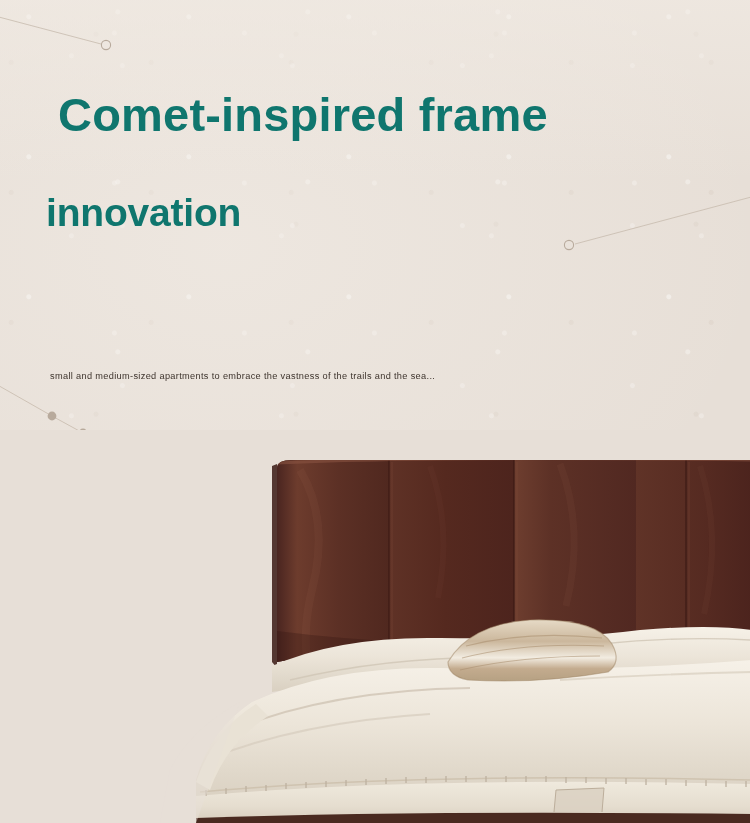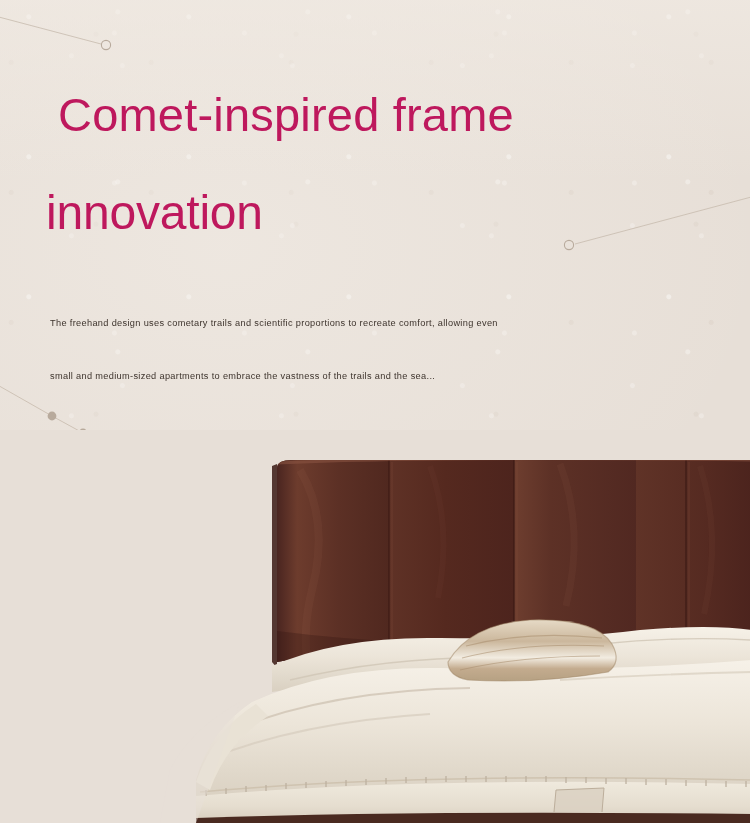--- a/index.html
+++ b/index.html
@@ -40,32 +40,32 @@
     pointer-events:none;
   }
 
   
   .deco { position:absolute; inset:0; pointer-events:none; }
 
   
   .headline {
     position:absolute;
     left:0; right:0;
-    color:#be185d;
-    font-weight:400;
+    color:#0f766e;
+    font-weight:700;
     letter-spacing:.2px;
     white-space:nowrap;
   }
   #headline-l1 {
     top:88px; left:58px;
     font-size:47px; line-height:54px;
   }
   #headline-l2 {
     top:186px; left:46px;
-    font-size:48px; line-height:54px;
+    font-size:39px; line-height:54px;
     letter-spacing:-.2px;
   }
   .body-line {
     position:absolute;
     left:50px;
     color:#3d332c;
     font-size:9.2px;
     line-height:14px;
     letter-spacing:.34px;
     white-space:nowrap;
@@ -114,21 +114,20 @@
       <circle cx="139" cy="500" r="4.6"></circle>
       <circle cx="27" cy="631" r="4.4"></circle>
       <circle cx="155" cy="625" r="2.0"></circle>
     </g>
   </svg>
 
   <div class="headline" id="headline-l1">Comet-inspired frame</div>
 
   <div class="headline" id="headline-l2">innovation</div>
 
-  <div class="body-line" id="body-l1">The freehand design uses cometary trails and scientific proportions to recreate comfort, allowing even</div>
 
   <div class="body-line" id="body-l2">small and medium-sized apartments to embrace the vastness of the trails and the sea...</div>
 
   <div class="photo">
     <svg viewBox="0 0 750 393" preserveAspectRatio="none">
       <defs>
         <linearGradient id="leatherV" x1="0" y1="0" x2="0" y2="1">
           <stop offset="0" stop-color="#6b3a2c"></stop>
           <stop offset="0.30" stop-color="#5e3126"></stop>
           <stop offset="0.75" stop-color="#512821"></stop>

